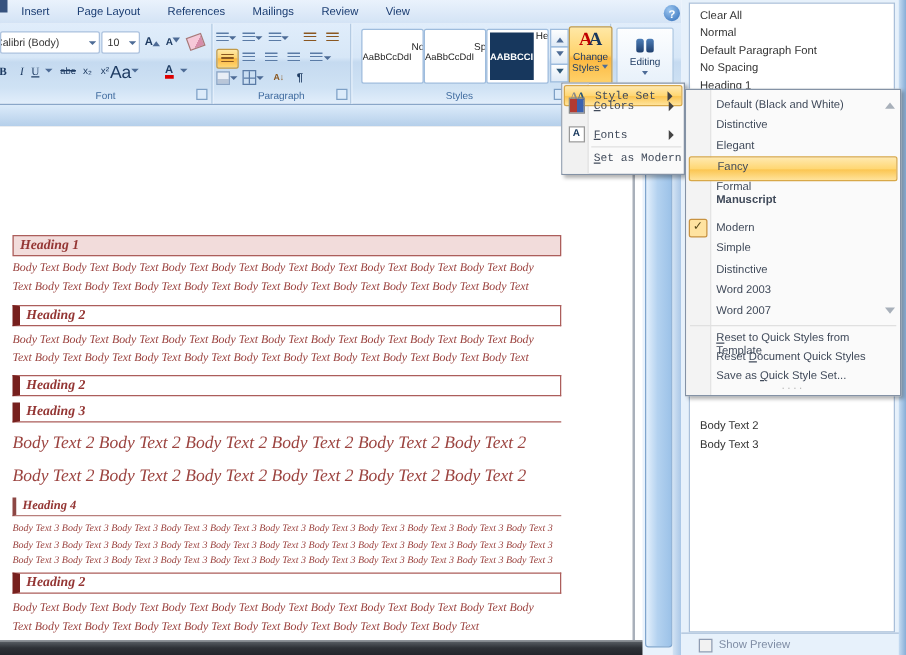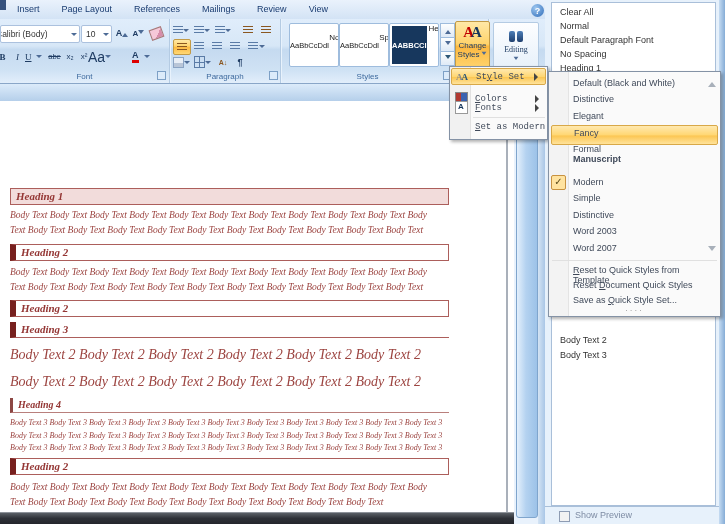--- a/index.html
+++ b/index.html
@@ -244,21 +244,21 @@
       <div class="glabel" style="right:34px;">Styles</div>
       <div class="launcher" style="right:36px;"></div>
     </div>
 
     <div class="group" style="left:488px;width:57px;border-right:none;">
       <div class="btn" style="left:5px;top:3px;width:44px;height:46px;flex-direction:column;background:linear-gradient(#fdfeff,#e6f0fa);border:1px solid #b4cbe3;">
         <span class="binoc" style="margin-top:2px;">
             <div></div>
             <div></div>
           </span>
-        <span style="font-size:8px;margin-top:3px;font-family:Liberation Serif, serif;">Editing</span>
+        <span style="font-size:8px;margin-top:3px;">Editing</span>
         <span class="tri-d" style="margin-top:2px;transform:scale(.8)"></span>
       </div>
     </div>
   </div>
 
   <div class="abs bluestrip"></div>
   <div class="abs page">
     <div class="abs doc hbox h1box" style="left:10px;top:87px;width:432px;height:14px;">Heading 1</div>
     <div class="abs doc bt" style="left:10px;top:107px;width:434px;height:30px;">Body Text Body Text Body Text Body Text Body Text Body Text Body Text Body Text Body Text Body Text Body Text Body Text Body Text Body Text Body Text Body Text Body Text Body Text Body Text Body Text Body Text</div>
     <div class="abs doc hbox h2box" style="left:10px;top:143px;width:427px;height:14px;">Heading 2</div>
@@ -295,21 +295,21 @@
   <div class="abs menu">
     <div class="iconcol"></div>
     <div class="mitem morange" style="top:1px;">
       <span class="micon">
         <span style="font-family:'Liberation Serif',serif;font-weight:bold;font-size:9px;color:#8a8a8a;">A</span>
         <span style="font-family:'Liberation Serif',serif;font-weight:bold;font-size:9px;color:#2c5777;margin-left:-1px;">A</span>
       </span>
       <span class="mtext"><span>St</span><span class="ac">y</span><span>le Set</span></span>
       <span class="rar"></span>
     </div>
-    <div class="mitem" style="top:24px;">
+    <div class="mitem" style="top:10px;">
       <span class="micon">
           <span class="colicon"></span>
         </span>
       <span class="mtext"><span></span><span class="ac">C</span><span>olors</span></span>
       <span class="rar"></span>
     </div>
     <div class="mitem" style="top:33px;">
       <span class="micon">
           <span class="fonticon">A</span>
         </span>

